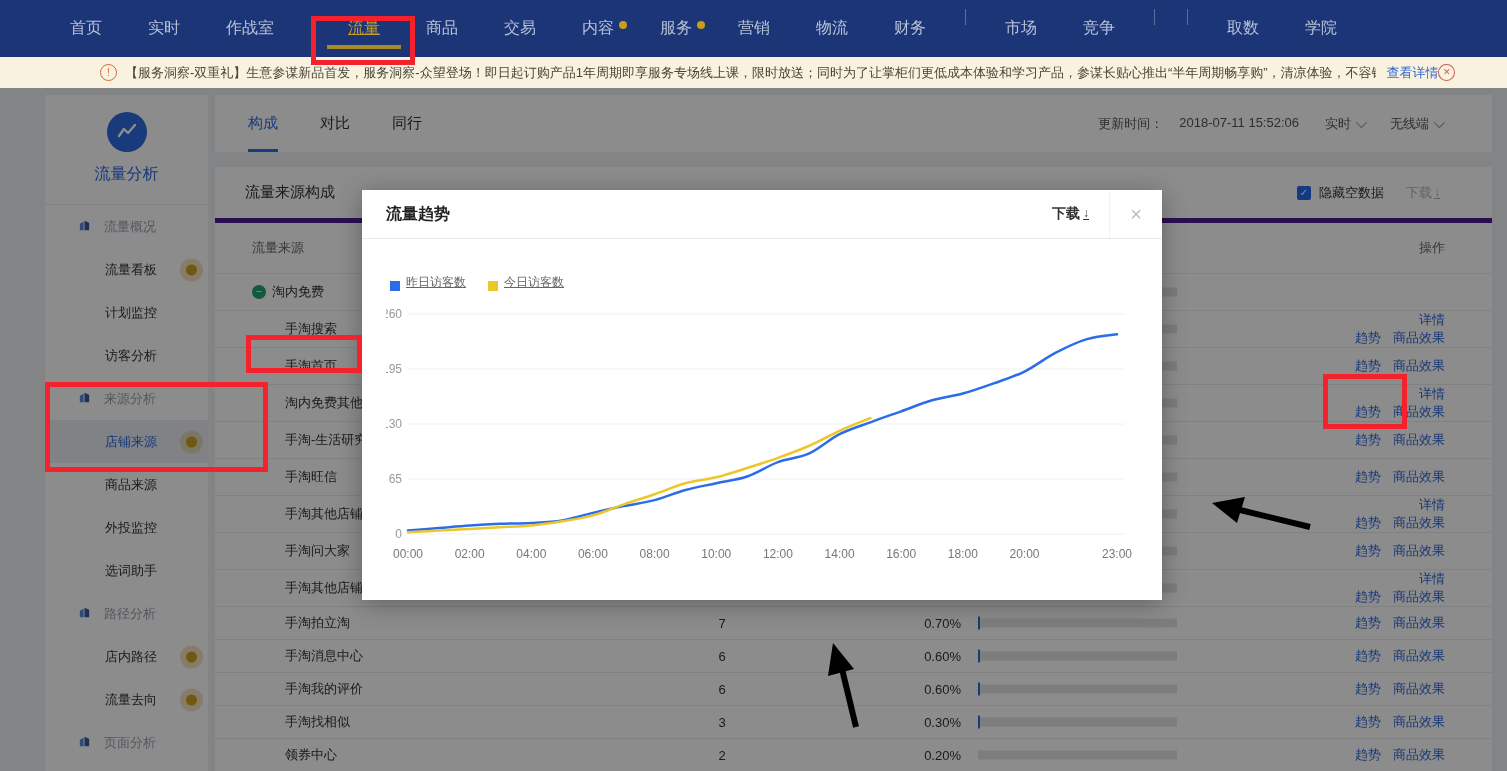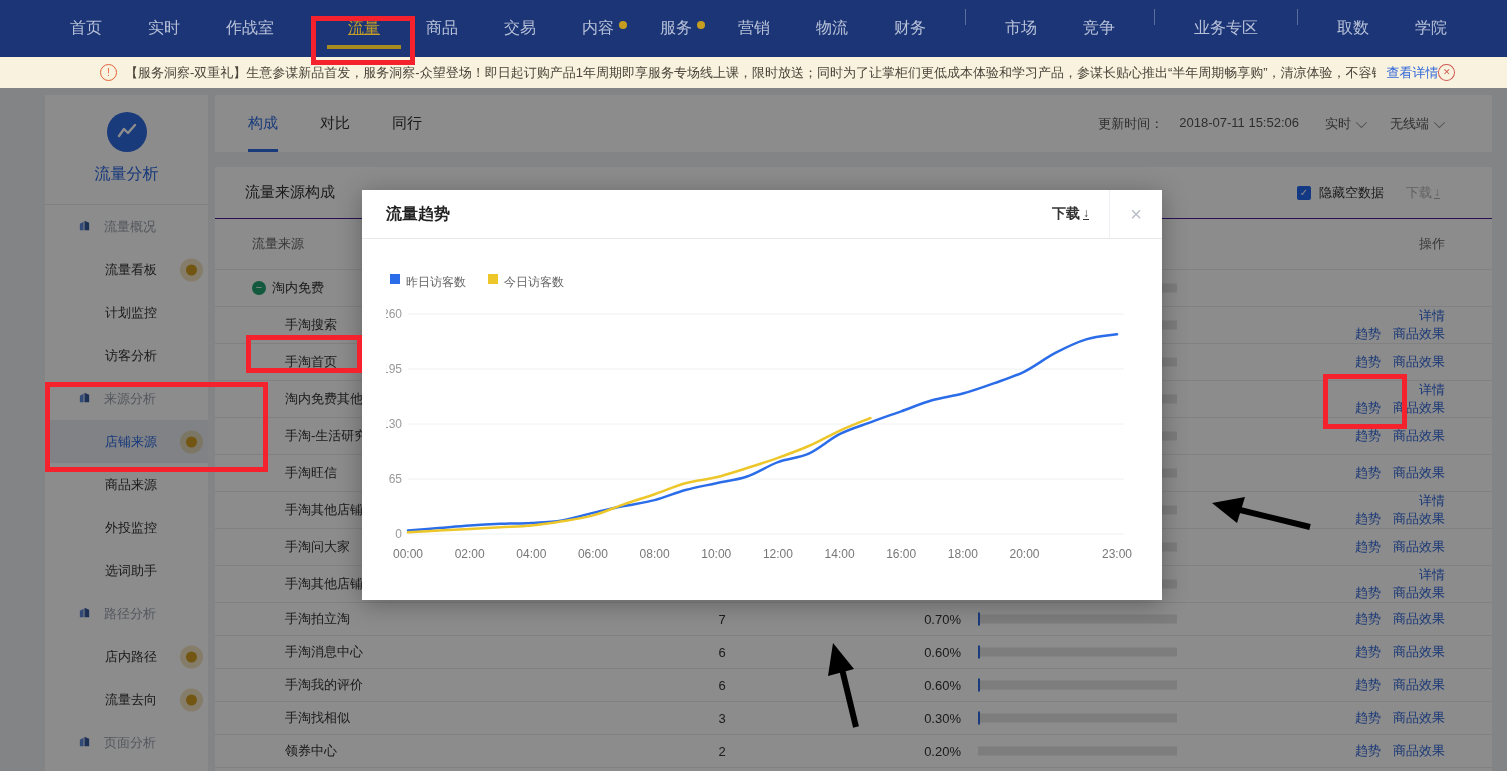--- a/index.html
+++ b/index.html
@@ -38,21 +38,21 @@
   .tabs{display:flex;height:100%;padding-left:33px;}
   .tab{position:relative;height:100%;display:flex;align-items:center;margin-right:42px;font-size:15px;color:#333;cursor:pointer;}
   .tab.active{color:#2e6ae0;justify-content:flex-end;}
   .tab.active::after{content:"";position:absolute;left:0;right:0;bottom:0;height:3px;background:#2e6ae0;}
   .tabs-right{margin-left:auto;display:flex;align-items:center;gap:26px;padding-right:50px;font-size:13px;color:#555;}
   .time-wrap{display:flex;gap:16px;}
   .dd{display:flex;align-items:center;gap:5px;cursor:pointer;}
   .chev{width:7px;height:7px;border-right:1px solid #999;border-bottom:1px solid #999;transform:rotate(45deg) translateY(-2px);}
 
   .panel{position:absolute;left:0;top:72px;width:1277px;bottom:-100px;background:#fff;}
-  .panel-head{height:51px;border-bottom:1px solid #4c1d95;display:flex;align-items:center;}
+  .panel-head{height:51px;border-bottom:5px solid #4c1d95;display:flex;align-items:center;}
   .panel-title{font-size:15px;color:#333;padding-left:30px;}
   .panel-right{margin-left:auto;display:flex;align-items:center;gap:8px;padding-right:52px;font-size:13px;color:#333;}
   .cbx{width:14px;height:14px;border-radius:2px;background:#2468f2;color:#fff;font-size:10px;line-height:14px;text-align:center;cursor:pointer;}
   .dl-gray{color:#b0b0b0;margin-left:14px;cursor:pointer;display:flex;align-items:center;gap:2px;}
   .dlico{display:inline-block;font-size:12px;line-height:10px;border-bottom:1.5px solid currentColor;padding-bottom:1px;}
 
   .thead{position:relative;height:50px;font-size:13px;color:#666;}
   .th-source{position:absolute;left:37px;top:50%;transform:translateY(-50%);}
   .th-action{position:absolute;right:47px;top:50%;transform:translateY(-50%);}
   .trow{position:relative;border-top:1px solid #ececec;font-size:13px;color:#333;}
@@ -69,21 +69,21 @@
 
   
   .mask{position:absolute;left:0;top:88px;width:1507px;height:683px;background:rgba(0,0,0,.45);z-index:50;}
   .modal{position:absolute;left:362px;top:190px;width:800px;height:410px;background:#fff;z-index:60;box-shadow:0 4px 24px rgba(0,0,0,.3);}
   .modal-head{height:48px;border-bottom:1px solid #e8e8e8;display:flex;align-items:center;}
   .modal-title{font-size:16px;font-weight:bold;color:#222;padding-left:24px;}
   .modal-dl{margin-left:auto;display:flex;align-items:center;gap:3px;font-size:14px;font-weight:bold;color:#333;cursor:pointer;padding-right:20px;}
   .modal-vdiv{width:1px;height:48px;background:#eef1f6;}
   .modal-close{width:52px;text-align:center;font-size:20px;color:#b9bec7;cursor:pointer;}
   .legend{position:absolute;left:28px;top:84px;display:flex;gap:22px;font-size:12px;color:#666;align-items:center;}
-  .lg-item{display:flex;align-items:flex-start;gap:6px;}
+  .lg-item{display:flex;align-items:flex-end;gap:6px;text-decoration:underline;}
   .lg-sq{width:10px;height:10px;}
   #chart{position:absolute;left:24px;top:96px;}
 
   
   .rb{position:absolute;border:5px solid #f5222d;z-index:130;pointer-events:none;}
   #rb1{left:311px;top:16px;width:94px;height:39px;}
   #rb2{left:45px;top:382px;width:213px;height:80px;}
   #rb3{left:246px;top:335px;width:106px;height:28px;}
   #rb4{left:1323px;top:374px;width:74px;height:45px;}
   #arrows{position:absolute;left:0;top:0;z-index:131;pointer-events:none;}
@@ -131,23 +131,20 @@
           <span>财务</span>
         </div>
         <span class="nav-div"></span>
         <div class="nav-item">
           <span>市场</span>
         </div>
         <div class="nav-item">
           <span>竞争</span>
         </div>
         <span class="nav-div"></span>
-        <div class="nav-item">
-          <span>业务专区</span>
-        </div>
         <span class="nav-div"></span>
         <div class="nav-item">
           <span>取数</span>
         </div>
         <div class="nav-item">
           <span>学院</span>
         </div>
       </div>
   </header>
 

